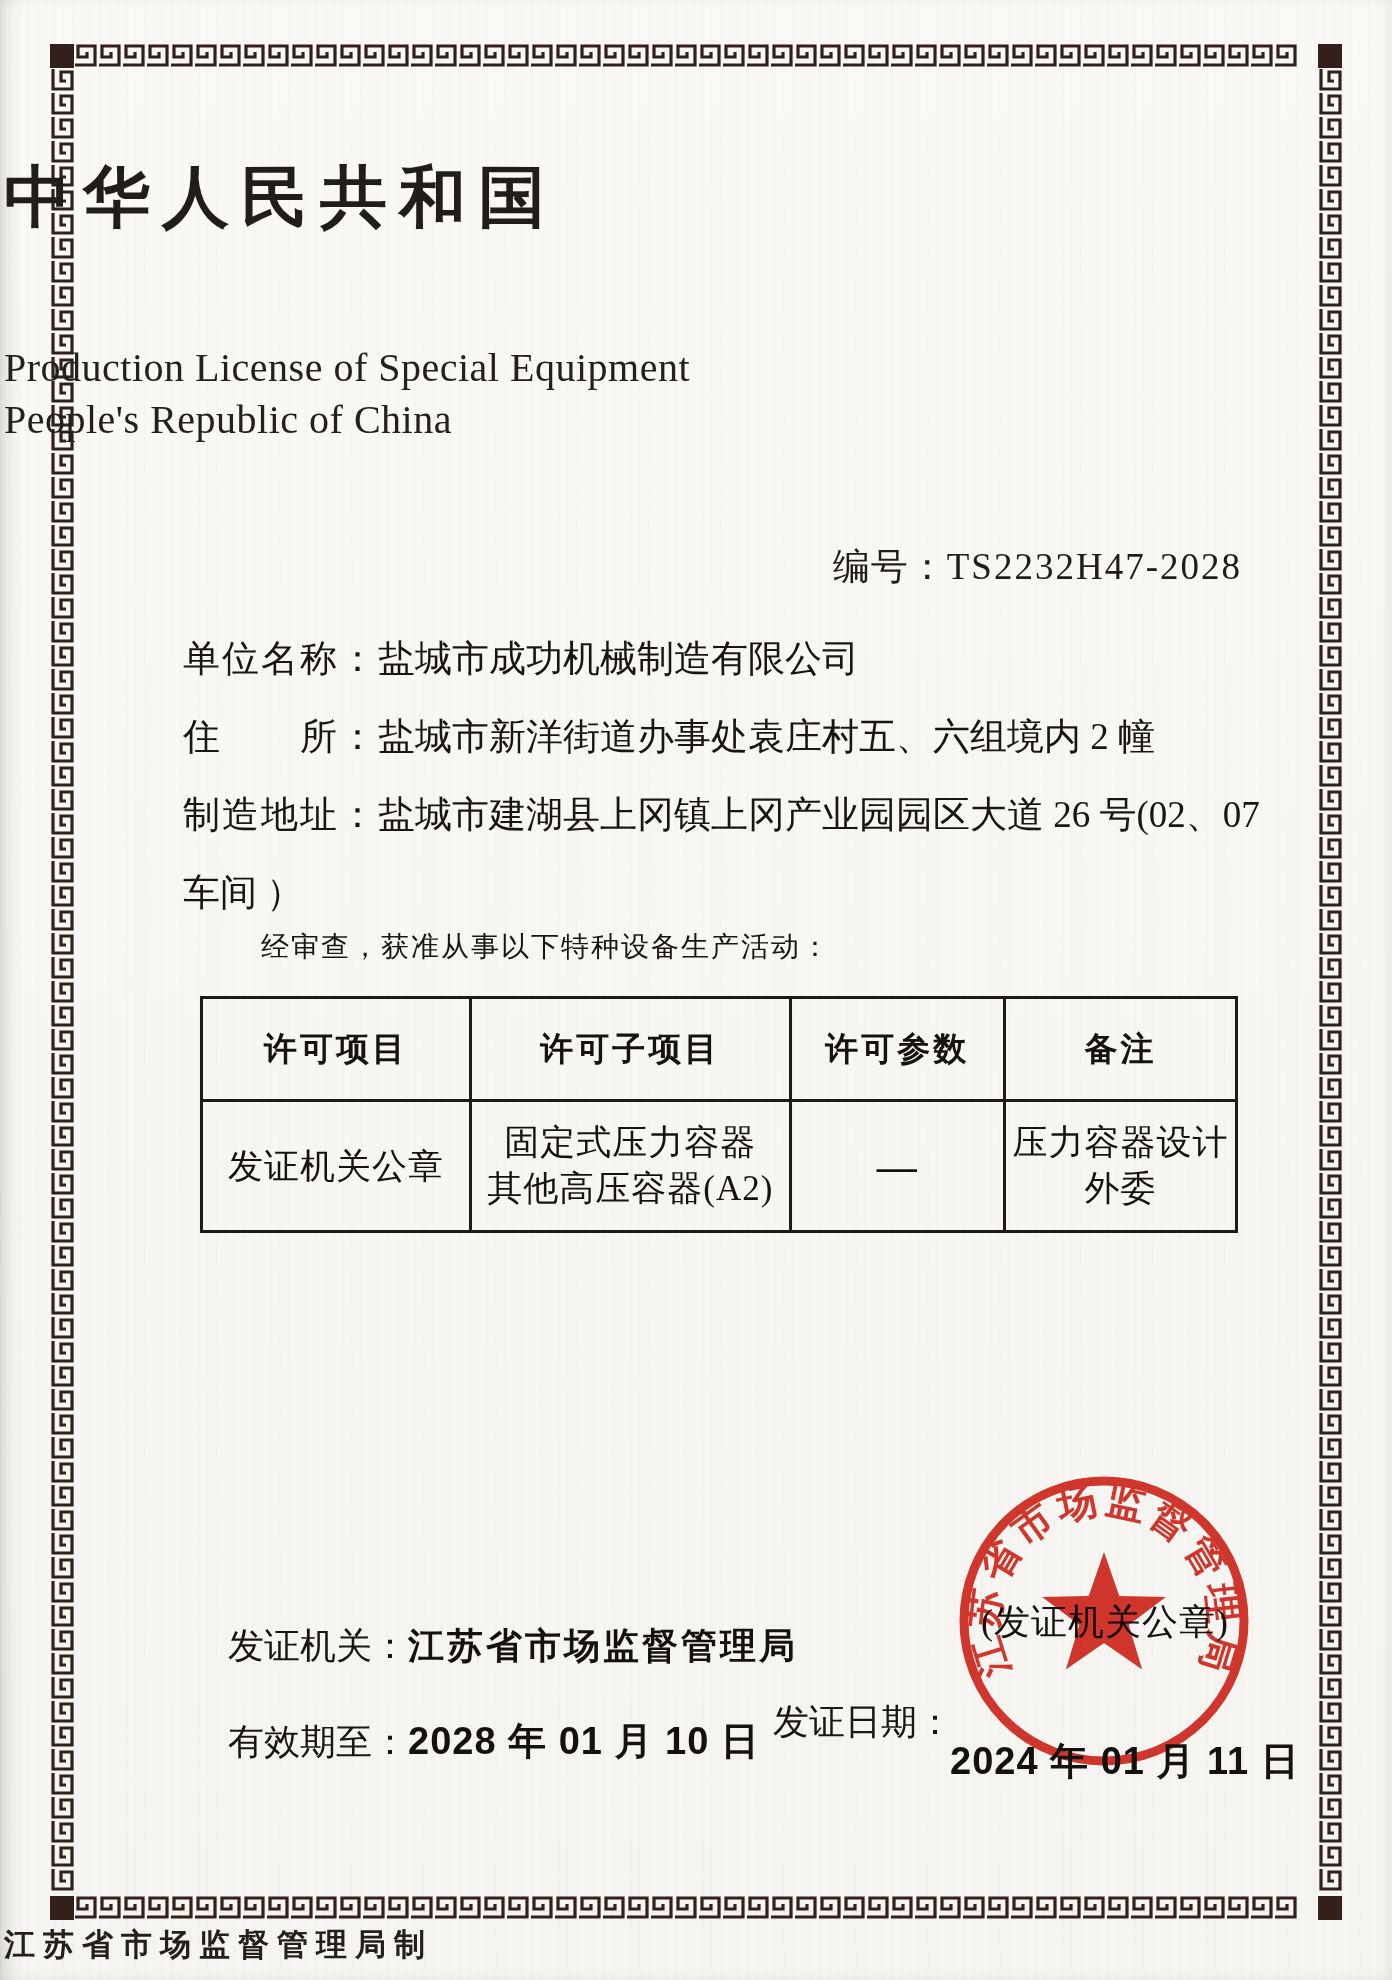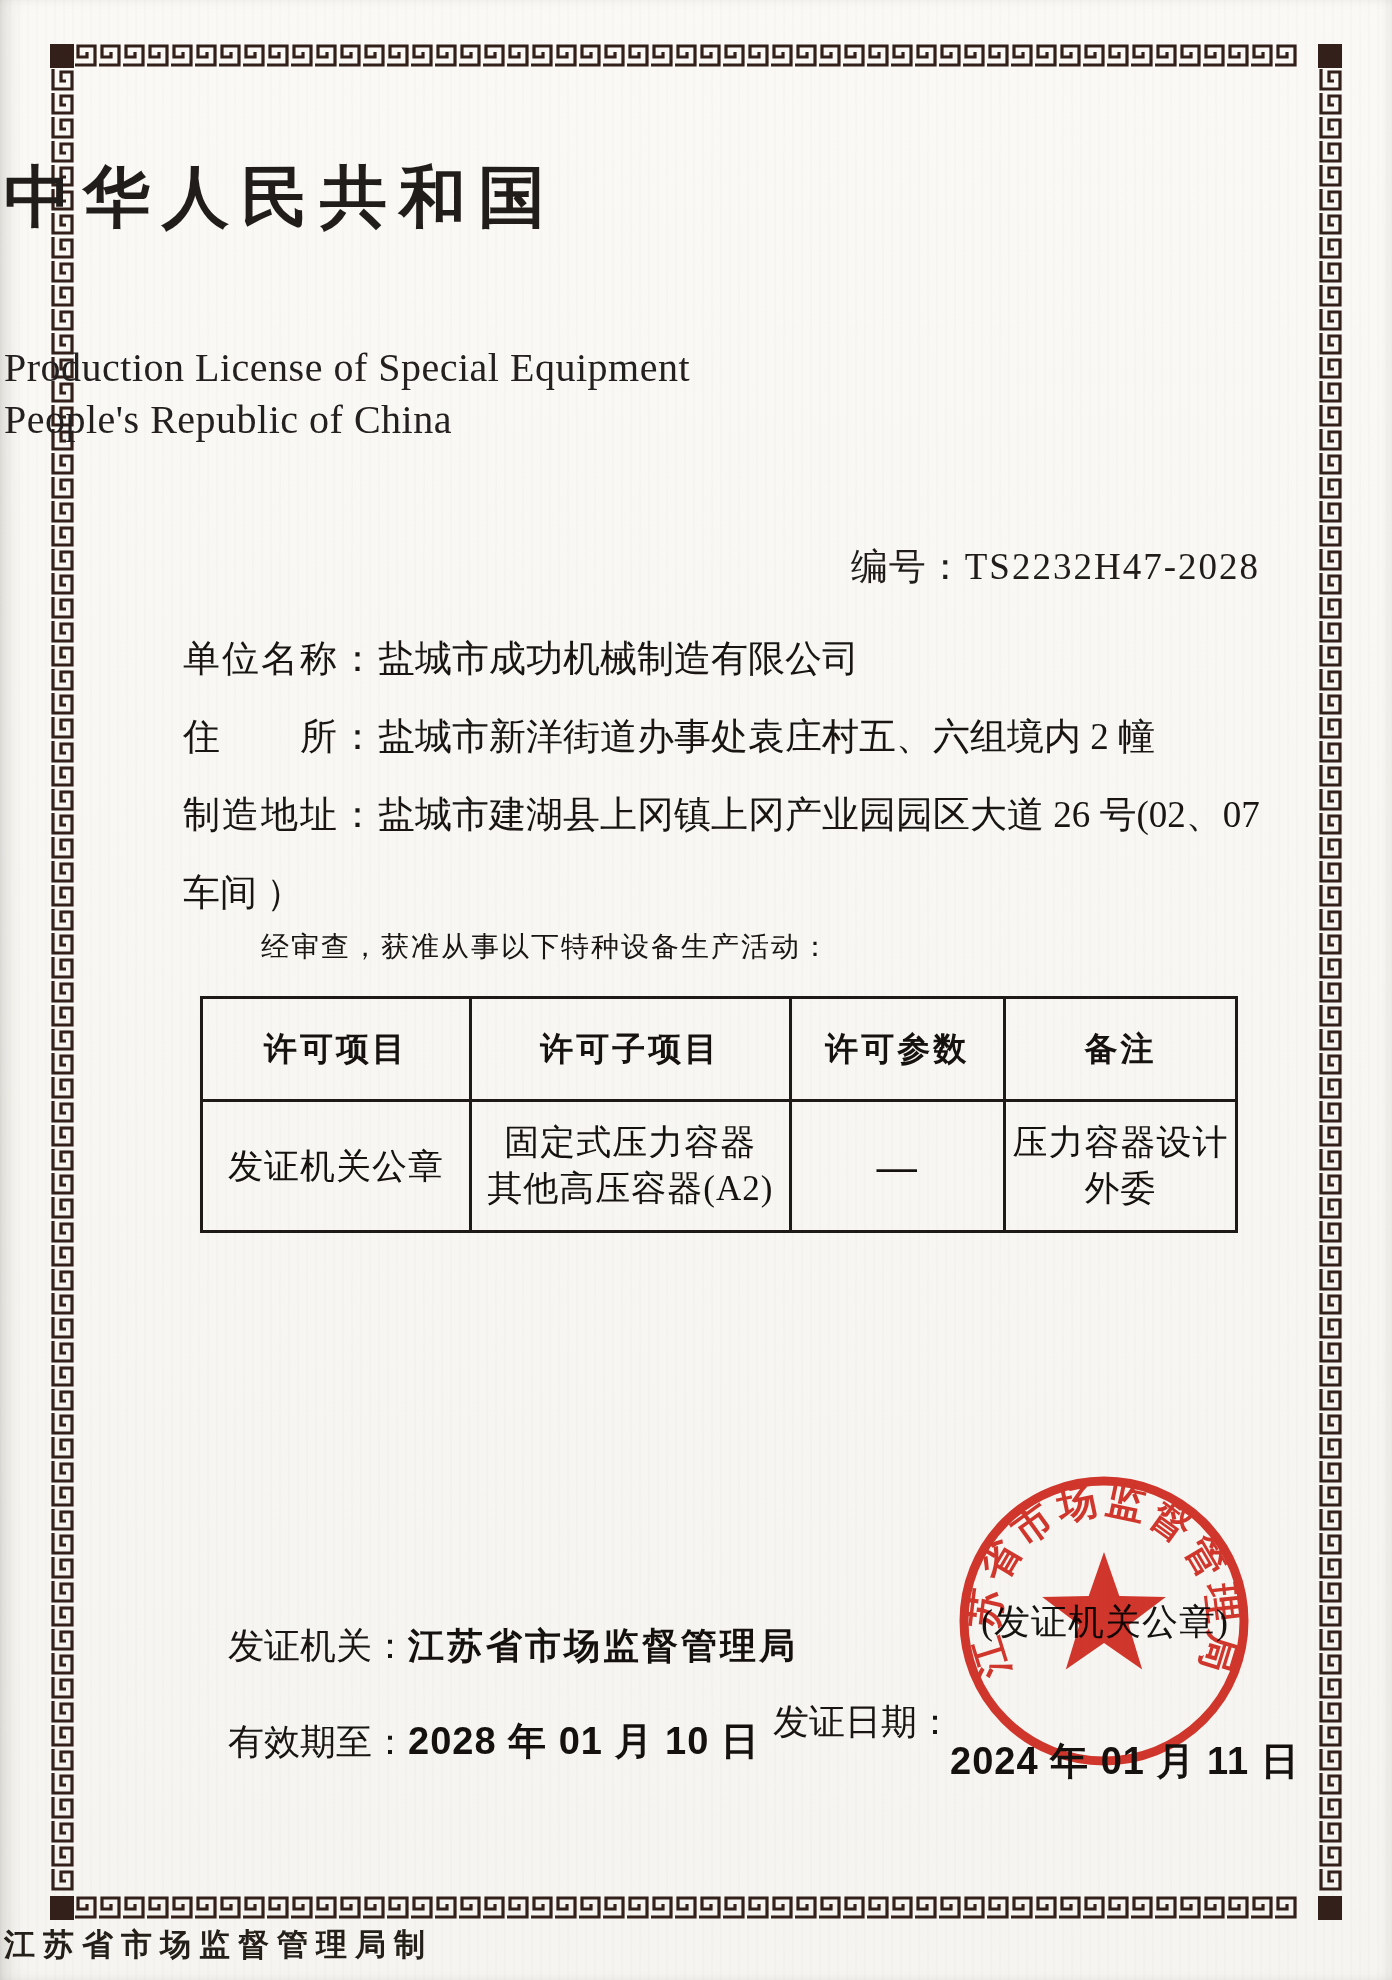--- a/index.html
+++ b/index.html
@@ -354,21 +354,21 @@
       <rect x="50" y="44" width="24" height="24"></rect>
       <rect x="1318" y="44" width="24" height="24"></rect>
       <rect x="50" y="1896" width="24" height="24"></rect>
       <rect x="1318" y="1896" width="24" height="24"></rect>
     </svg>
 
   <div class="abs center title-cn" style="top:152px;">中华人民共和国</div>
   <div class="abs center title-en" style="top:344px;">Production License of Special Equipment</div>
   <div class="abs center title-en" style="top:396px;">People's Republic of China</div>
 
-  <div class="abs license-no" style="top:542px;right:132px;">
+  <div class="abs license-no" style="top:542px;right:150px;">
     <span>编号：</span><span class="num">TS2232H47-2028</span>
   </div>
 
   <div class="abs fields">
     <p class="field"><span class="label">单位名称：</span><span>盐城市成功机械制造有限公司</span></p>
     <p class="field"><span class="label">住　　所：</span><span>盐城市新洋街道办事处袁庄村五、六组境内 2 幢</span></p>
     <p class="field"><span class="label">制造地址：</span><span>盐城市建湖县上冈镇上冈产业园园区大道 26 号(02、07 车间 ）</span></p>
   </div>
 
   <div class="abs approval">经审查，获准从事以下特种设备生产活动：</div>

